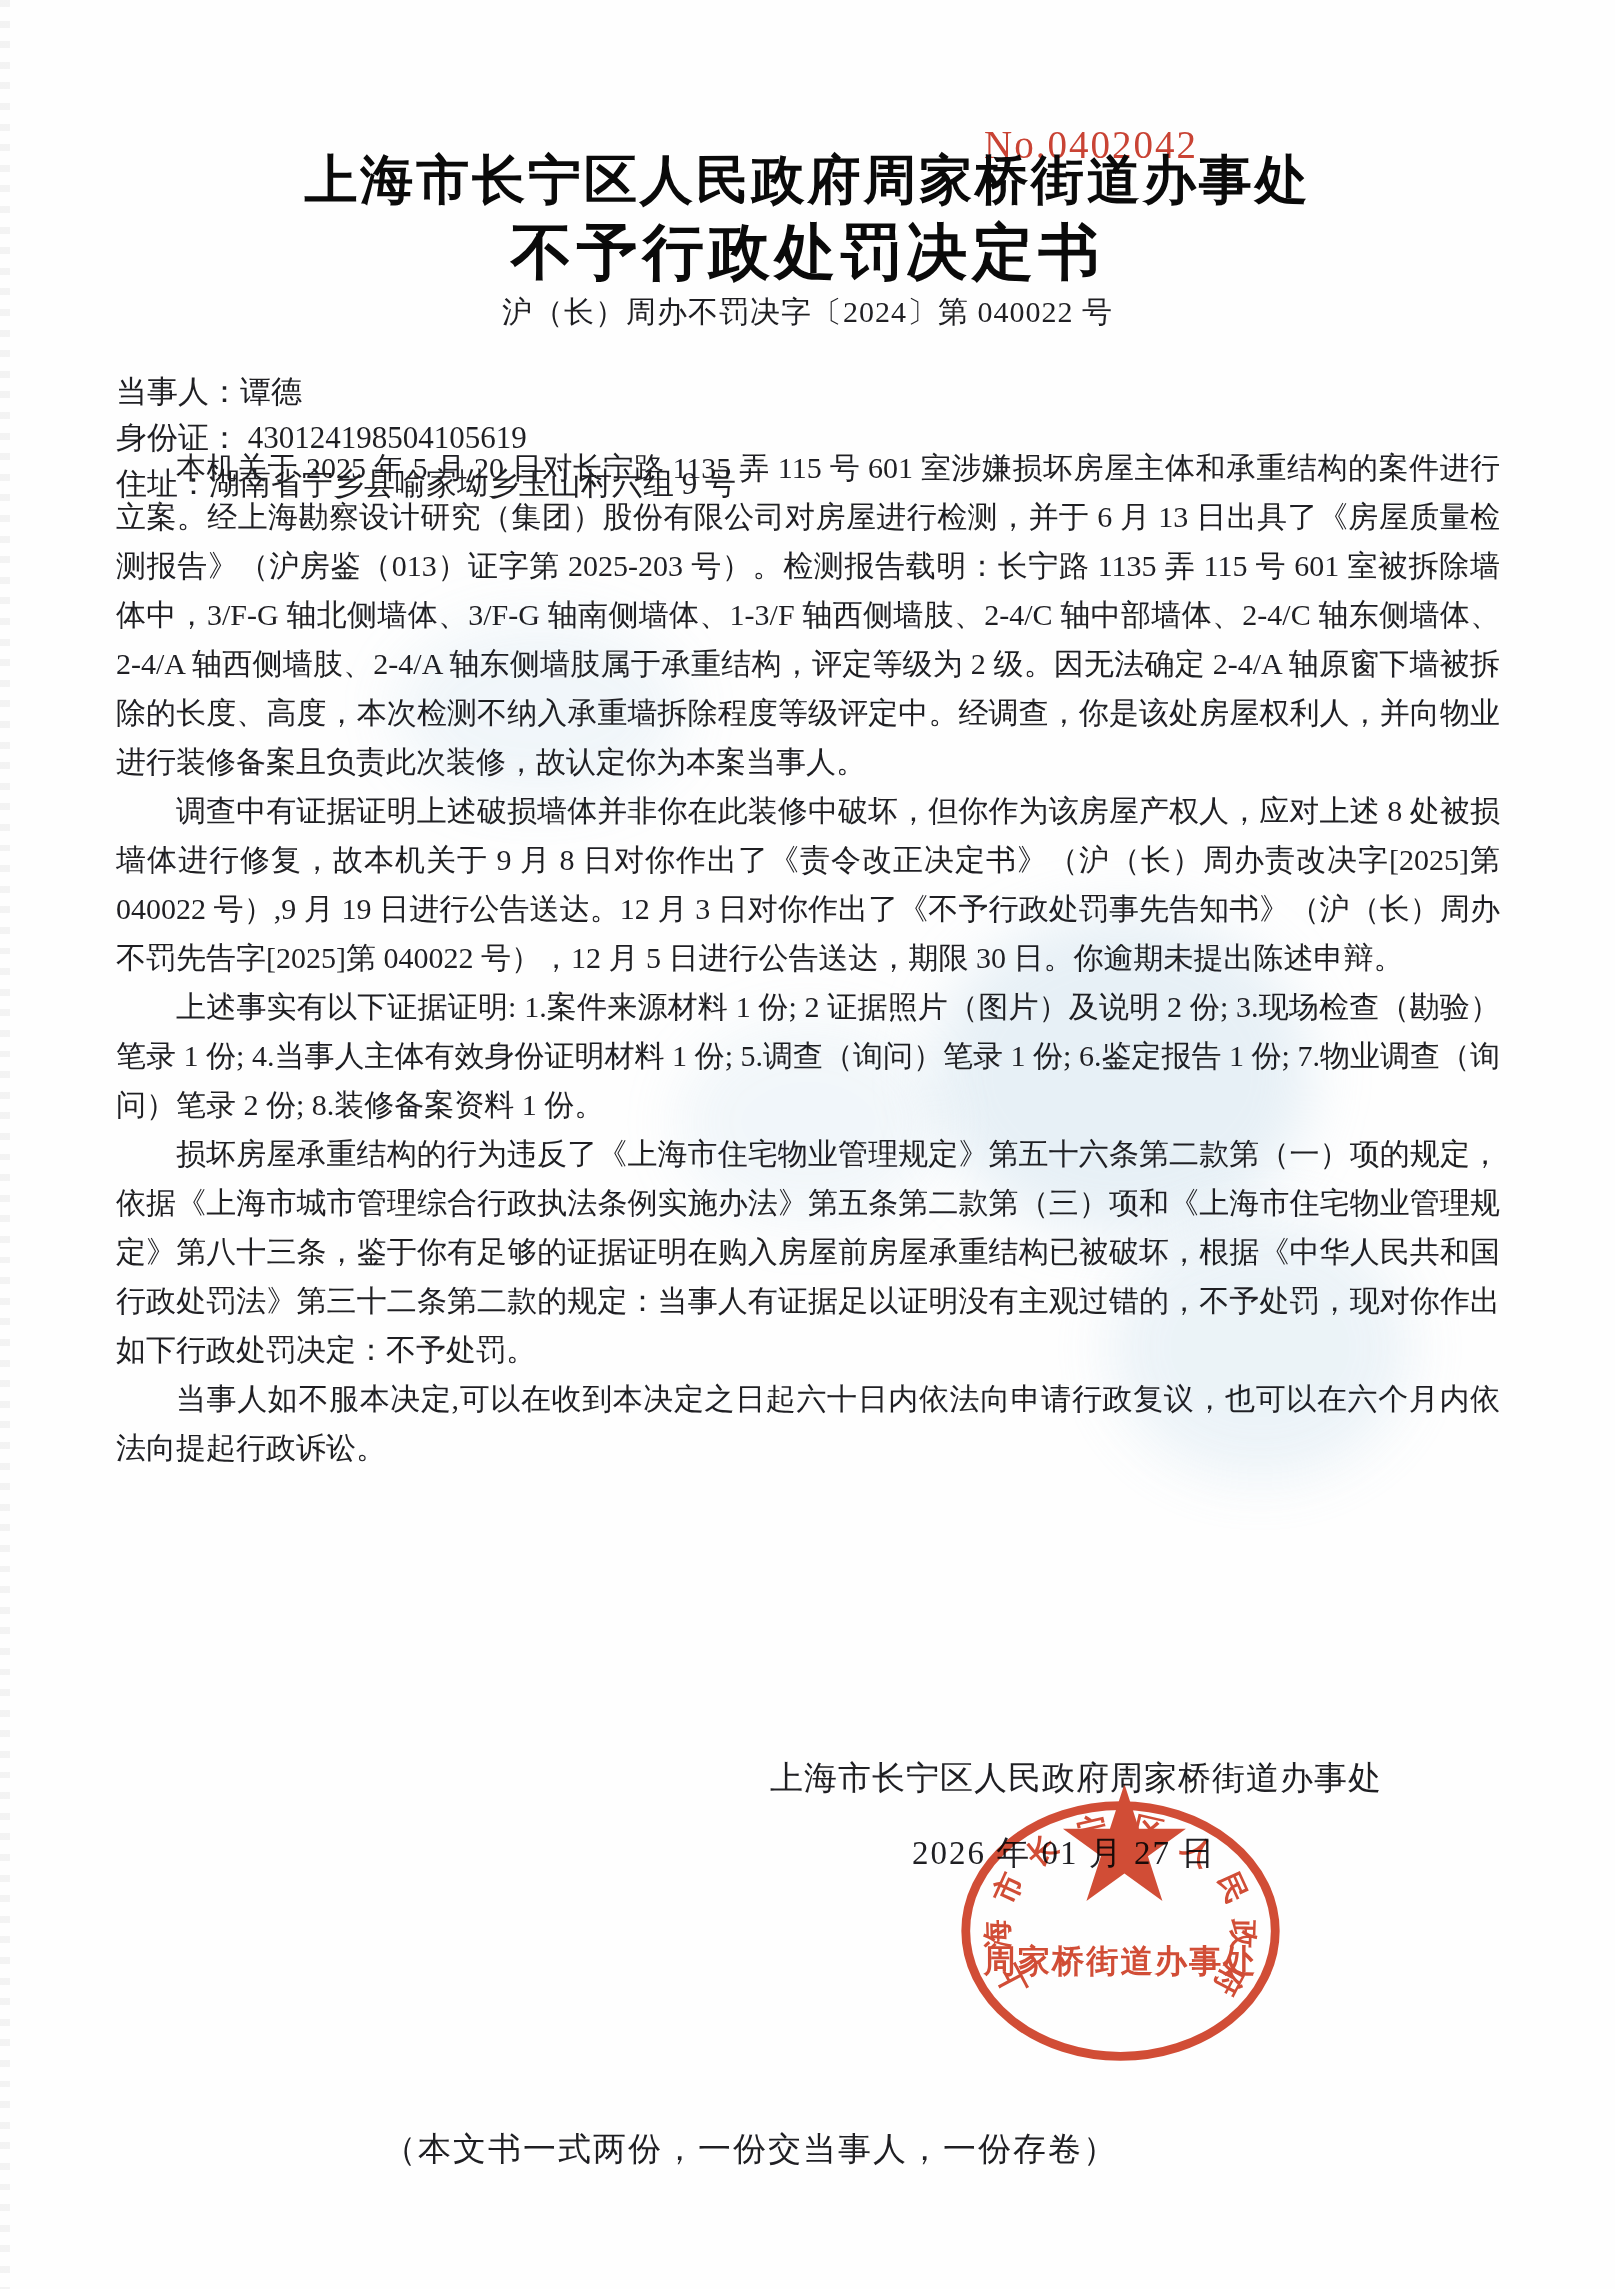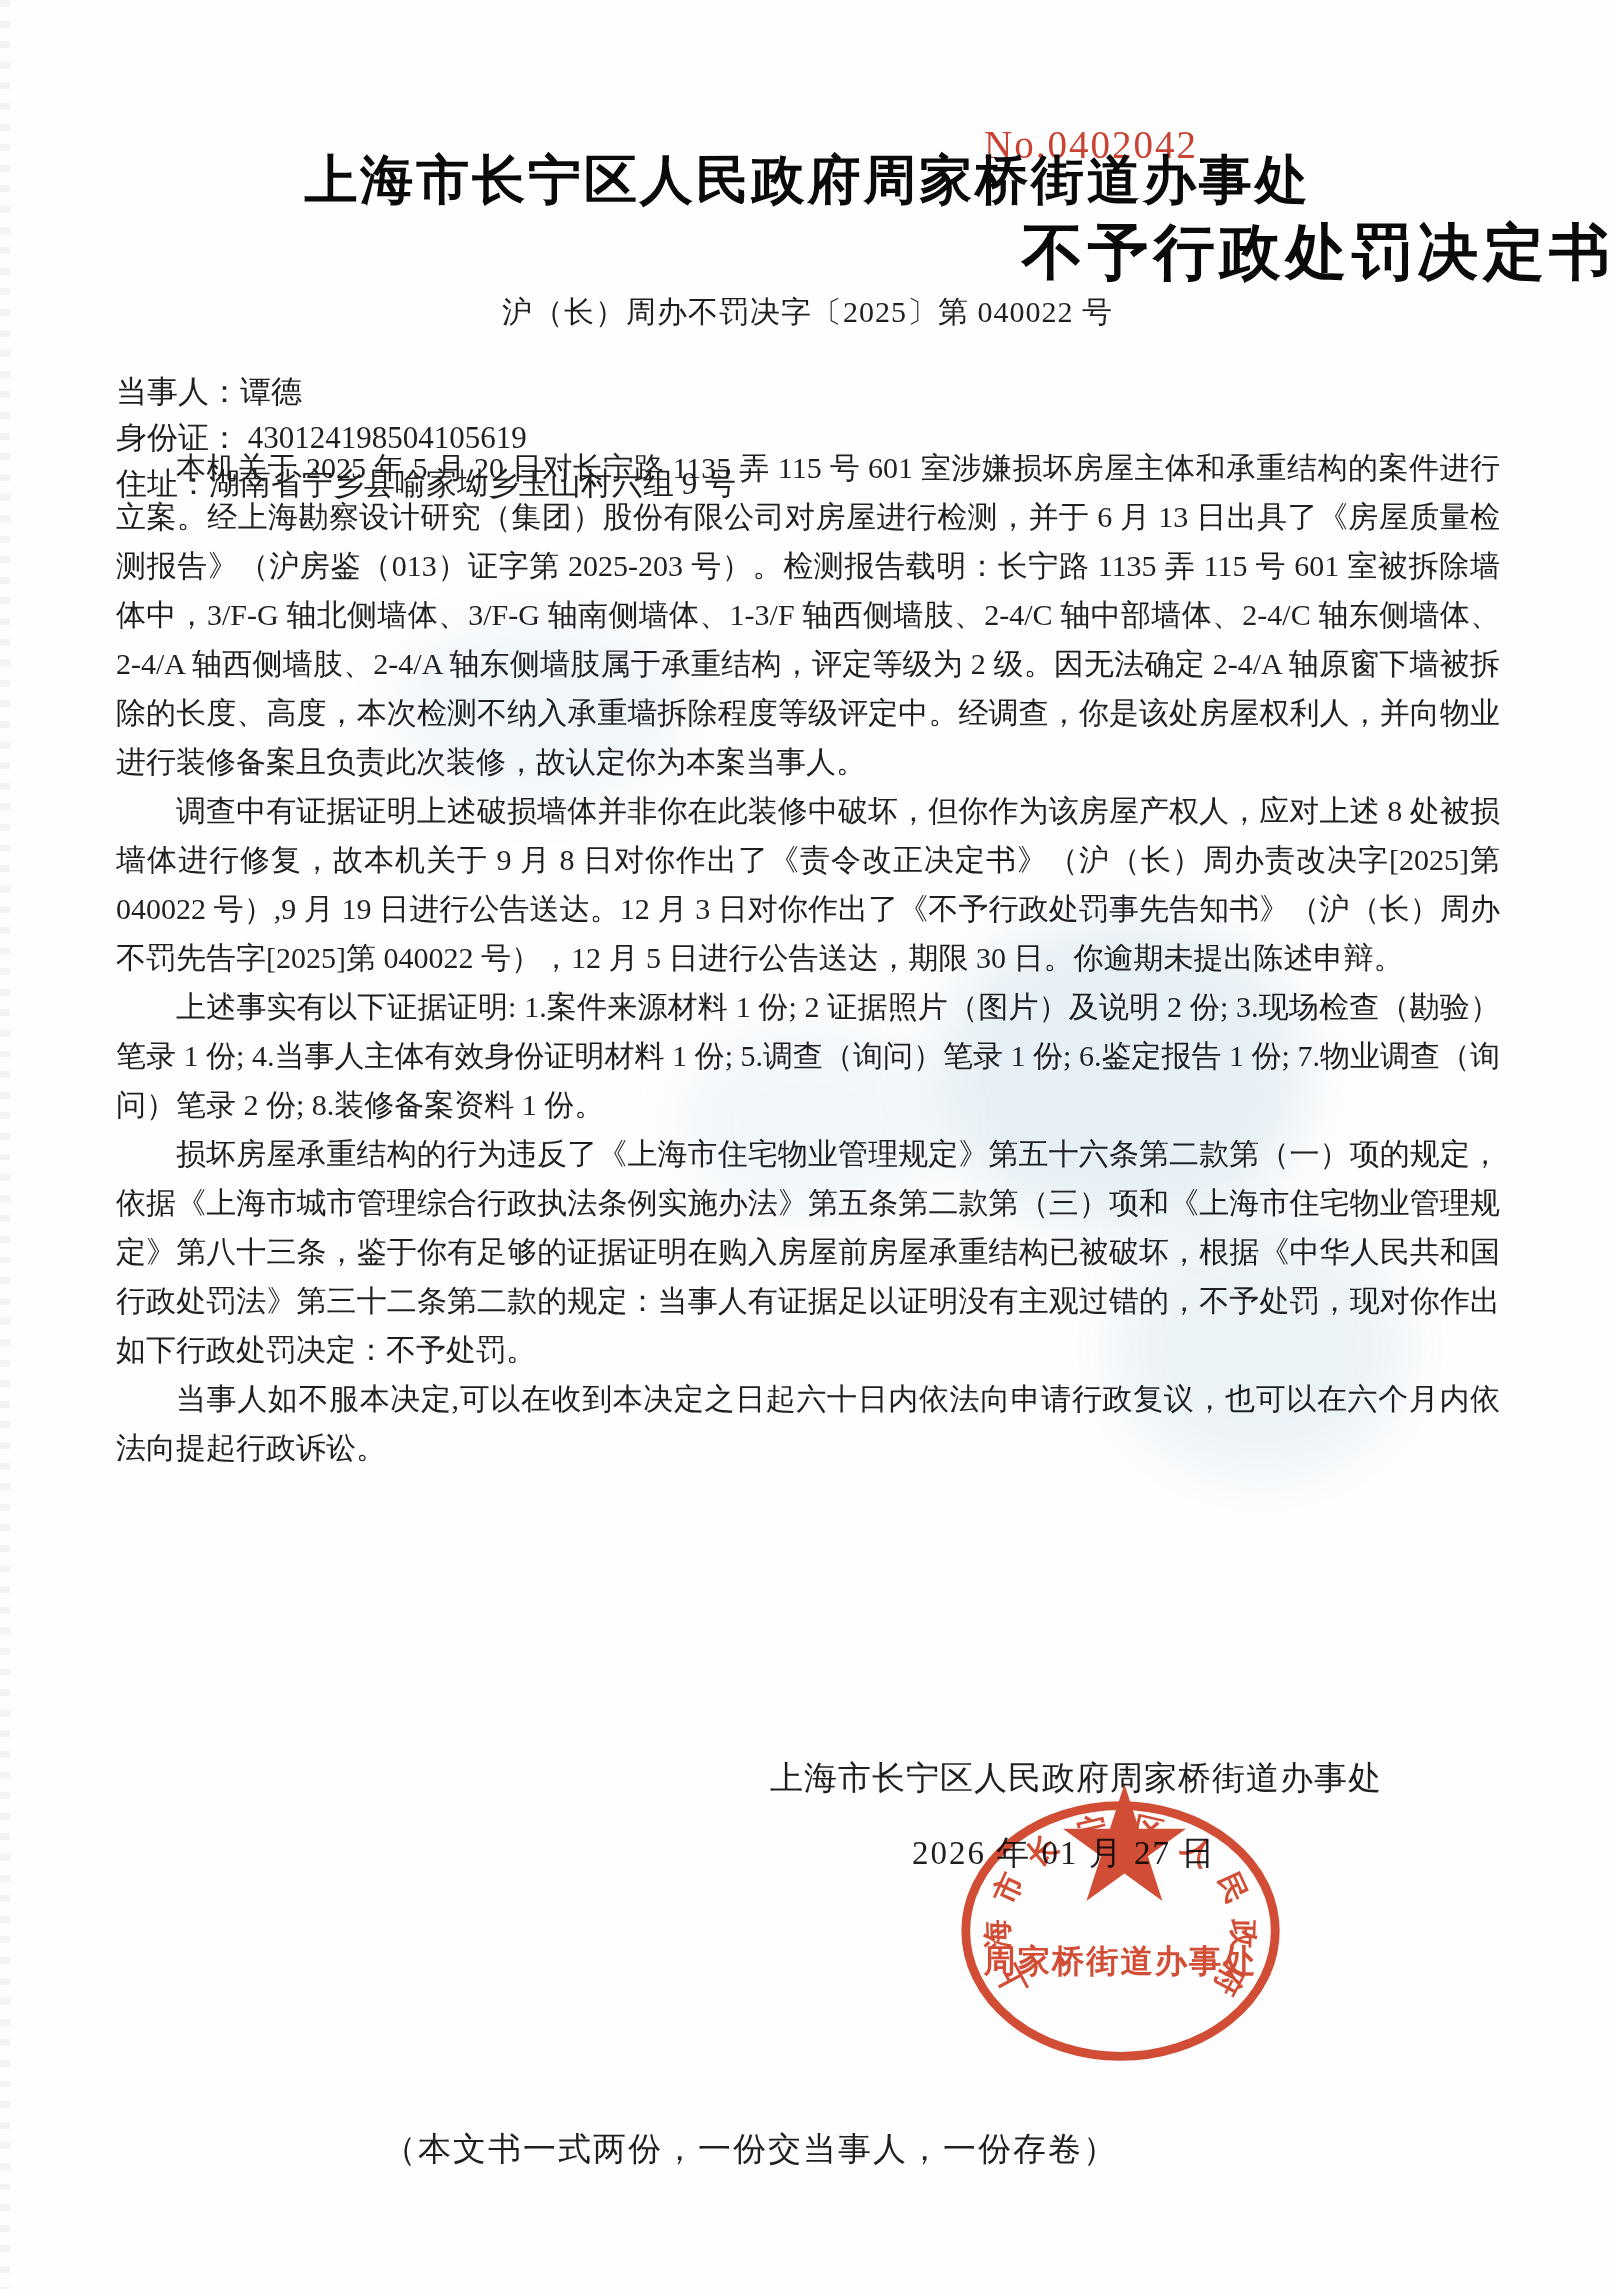--- a/index.html
+++ b/index.html
@@ -32,21 +32,21 @@
     text-align:center;
   }
   .title1{
     position:absolute;left:0;right:0;top:145px;margin:0;
     text-align:center;
     font-size:53px;font-weight:700;letter-spacing:2.9px;
     color:#0a0a0a;
   }
   .title2{
     position:absolute;left:0;right:0;top:212px;margin:0;
-    text-align:right;
+    text-align:center;
     font-size:61px;font-weight:700;letter-spacing:4.9px;
     color:#0a0a0a;
   }
   .docno{
     position:absolute;left:0;right:0;top:292px;
     text-align:center;font-size:30px;letter-spacing:1px;
   }
   .party{position:absolute;left:116px;top:325px;width:1384px;margin-top:44px;}
   .party-line{height:46px;line-height:46px;font-size:31px;}
   .body{
@@ -94,21 +94,21 @@
   <div class="edge-noise"></div>
   <div class="wm wm1"></div>
   <div class="wm wm2"></div>
   <div class="wm wm3"></div>
   <div class="wm wm4"></div>
 
   <div class="serial">No.0402042</div>
 
   <h1 class="title1">上海市长宁区人民政府周家桥街道办事处</h1>
   <h2 class="title2">不予行政处罚决定书</h2>
-  <div class="docno">沪（长）周办不罚决字〔2025〕第 040022 号</div>
+  <div class="docno">沪（长）周办不罚决字〔2024〕第 040022 号</div>
 
   <div class="party">
     <div class="party-line">当事人：谭德</div>
     <div class="party-line">身份证：  430124198504105619</div>
     <div class="party-line">住址：湖南省宁乡县喻家坳乡玉山村六组 9 号</div>
   </div>
 
   <div class="body">
     <p>本机关于 2025 年 5 月 20 日对长宁路 1135 弄 115 号 601 室涉嫌损坏房屋主体和承重结构的案件进行立案。经上海勘察设计研究（集团）股份有限公司对房屋进行检测，并于 6 月 13 日出具了《房屋质量检测报告》（沪房鉴（013）证字第 2025-203 号）。检测报告载明：长宁路 1135 弄 115 号 601 室被拆除墙体中，3/F-G 轴北侧墙体、3/F-G 轴南侧墙体、1-3/F 轴西侧墙肢、2-4/C 轴中部墙体、2-4/C 轴东侧墙体、2-4/A 轴西侧墙肢、2-4/A 轴东侧墙肢属于承重结构，评定等级为 2 级。因无法确定 2-4/A 轴原窗下墙被拆除的长度、高度，本次检测不纳入承重墙拆除程度等级评定中。经调查，你是该处房屋权利人，并向物业进行装修备案且负责此次装修，故认定你为本案当事人。</p>
     <p>调查中有证据证明上述破损墙体并非你在此装修中破坏，但你作为该房屋产权人，应对上述 8 处被损墙体进行修复，故本机关于 9 月 8 日对你作出了《责令改正决定书》（沪（长）周办责改决字[2025]第 040022 号）,9 月 19 日进行公告送达。12 月 3 日对你作出了《不予行政处罚事先告知书》（沪（长）周办不罚先告字[2025]第 040022 号），12 月 5 日进行公告送达，期限 30 日。你逾期未提出陈述申辩。</p>

